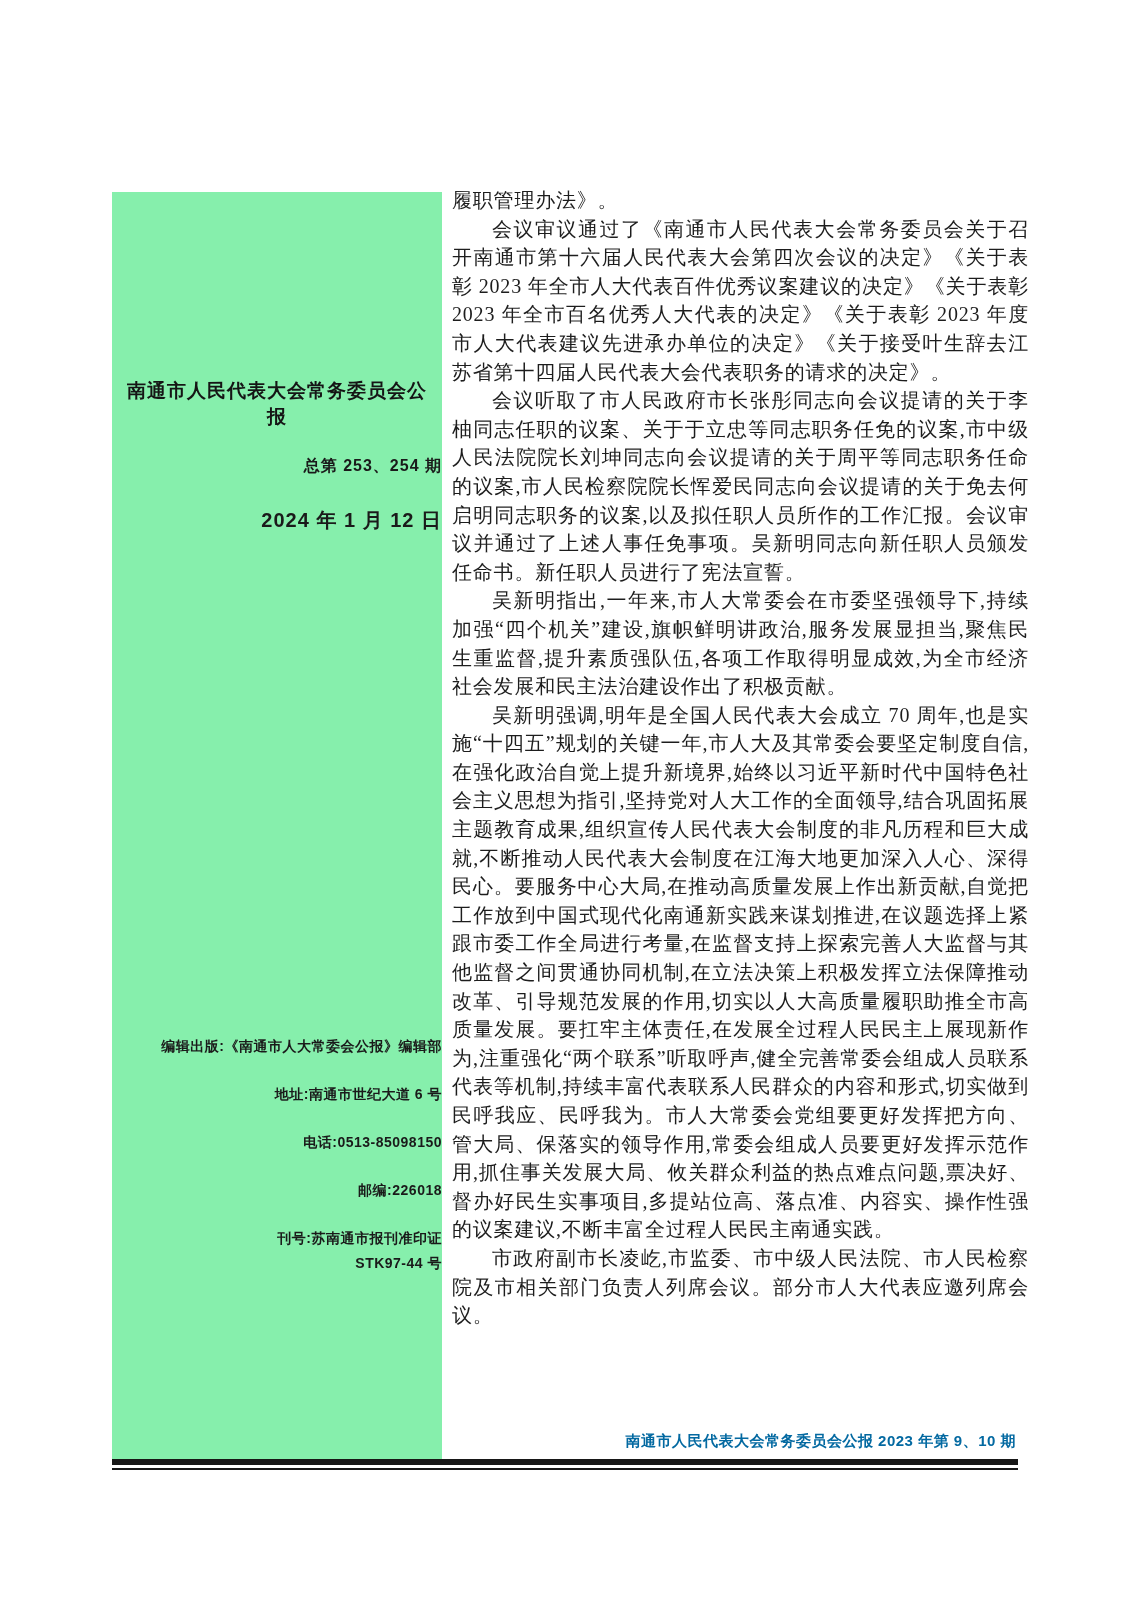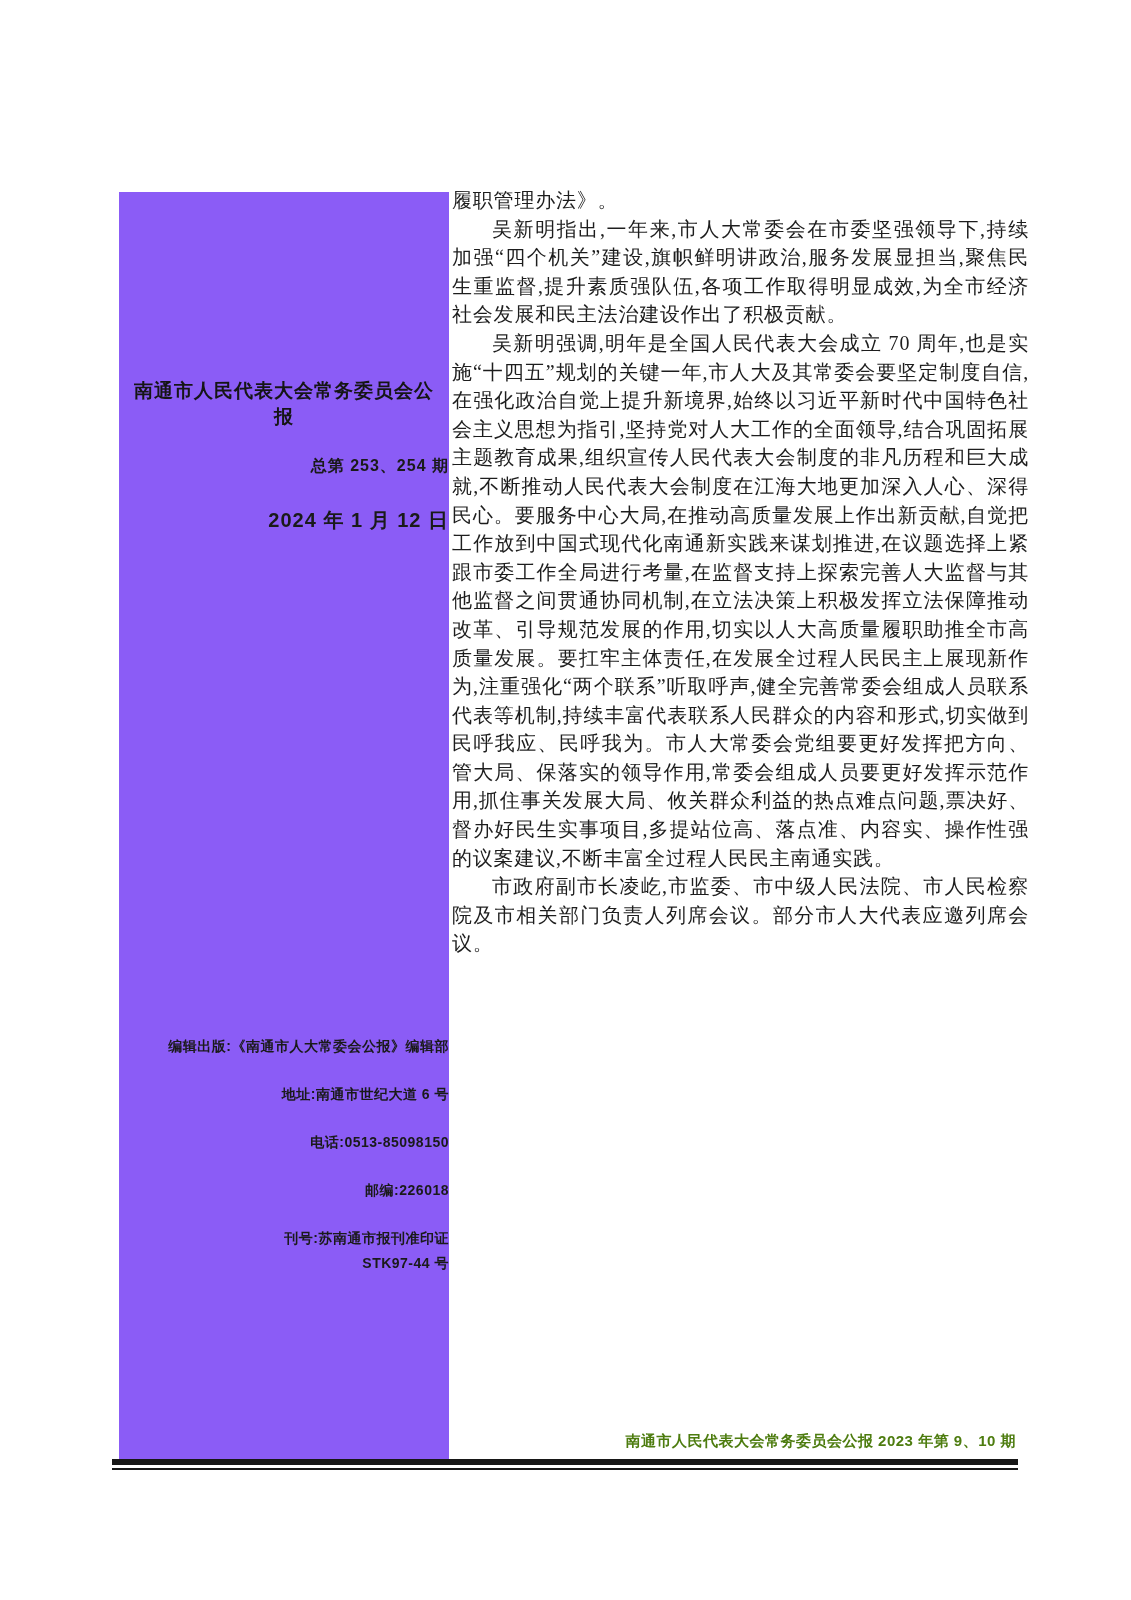--- a/index.html
+++ b/index.html
@@ -12,23 +12,23 @@
   .page {
     position: relative;
     width: 1131px; height: 1600px;
     background: #ffffff;
     font-family: "Liberation Sans", sans-serif;
   }
 
   
   .masthead {
     position: absolute;
-    left: 119px; top: 192px;
+    left: 112px; top: 192px;
     width: 330px; height: 1267px;
-    background: #8b5cf6;
+    background: #86efac;
   }
   .masthead-title {
     position: absolute;
     top: 186px; left: 6px; right: 6px;
     margin: 0;
     text-align: center;
     font-family: "Liberation Sans", sans-serif;
     font-size: 19px;
     font-weight: bold;
     letter-spacing: 1px;
@@ -80,21 +80,21 @@
   .para.no-indent { text-indent: 0; }
 
   
   .page-footer {
     position: absolute;
     top: 1432px; right: 115px;
     font-family: "Liberation Sans", sans-serif;
     font-size: 15px;
     font-weight: bold;
     letter-spacing: 0.5px;
-    color: #4d7c0f;
+    color: #0369a1;
     white-space: nowrap;
   }
   .rule-thick {
     position: absolute;
     left: 112px; top: 1459px;
     width: 906px; height: 6px;
     background: #171717;
   }
   .rule-thin {
     position: absolute;
@@ -118,20 +118,22 @@
       <div class="pub-line">地址:南通市世纪大道 6 号</div>
       <div class="pub-line">电话:0513-85098150</div>
       <div class="pub-line">邮编:226018</div>
       <div class="pub-line">刊号:苏南通市报刊准印证</div>
       <div class="pub-line cont">STK97-44 号</div>
     </div>
   </aside>
 
   <main class="article">
     <p class="para no-indent">履职管理办法》。</p>
+    <p class="para">会议审议通过了《南通市人民代表大会常务委员会关于召开南通市第十六届人民代表大会第四次会议的决定》《关于表彰 2023 年全市人大代表百件优秀议案建议的决定》《关于表彰 2023 年全市百名优秀人大代表的决定》《关于表彰 2023 年度市人大代表建议先进承办单位的决定》《关于接受叶生辞去江苏省第十四届人民代表大会代表职务的请求的决定》。</p>
+    <p class="para">会议听取了市人民政府市长张彤同志向会议提请的关于李柚同志任职的议案、关于于立忠等同志职务任免的议案,市中级人民法院院长刘坤同志向会议提请的关于周平等同志职务任命的议案,市人民检察院院长恽爱民同志向会议提请的关于免去何启明同志职务的议案,以及拟任职人员所作的工作汇报。会议审议并通过了上述人事任免事项。吴新明同志向新任职人员颁发任命书。新任职人员进行了宪法宣誓。</p>
     <p class="para">吴新明指出,一年来,市人大常委会在市委坚强领导下,持续加强“四个机关”建设,旗帜鲜明讲政治,服务发展显担当,聚焦民生重监督,提升素质强队伍,各项工作取得明显成效,为全市经济社会发展和民主法治建设作出了积极贡献。</p>
     <p class="para">吴新明强调,明年是全国人民代表大会成立 70 周年,也是实施“十四五”规划的关键一年,市人大及其常委会要坚定制度自信,在强化政治自觉上提升新境界,始终以习近平新时代中国特色社会主义思想为指引,坚持党对人大工作的全面领导,结合巩固拓展主题教育成果,组织宣传人民代表大会制度的非凡历程和巨大成就,不断推动人民代表大会制度在江海大地更加深入人心、深得民心。要服务中心大局,在推动高质量发展上作出新贡献,自觉把工作放到中国式现代化南通新实践来谋划推进,在议题选择上紧跟市委工作全局进行考量,在监督支持上探索完善人大监督与其他监督之间贯通协同机制,在立法决策上积极发挥立法保障推动改革、引导规范发展的作用,切实以人大高质量履职助推全市高质量发展。要扛牢主体责任,在发展全过程人民民主上展现新作为,注重强化“两个联系”听取呼声,健全完善常委会组成人员联系代表等机制,持续丰富代表联系人民群众的内容和形式,切实做到民呼我应、民呼我为。市人大常委会党组要更好发挥把方向、管大局、保落实的领导作用,常委会组成人员要更好发挥示范作用,抓住事关发展大局、攸关群众利益的热点难点问题,票决好、督办好民生实事项目,多提站位高、落点准、内容实、操作性强的议案建议,不断丰富全过程人民民主南通实践。</p>
     <p class="para">市政府副市长凌屹,市监委、市中级人民法院、市人民检察院及市相关部门负责人列席会议。部分市人大代表应邀列席会议。</p>
   </main>
 
   <div class="page-footer">南通市人民代表大会常务委员会公报 2023 年第 9、10 期</div>
 
   <div class="rule-thick"></div>
   <div class="rule-thin"></div>
 

